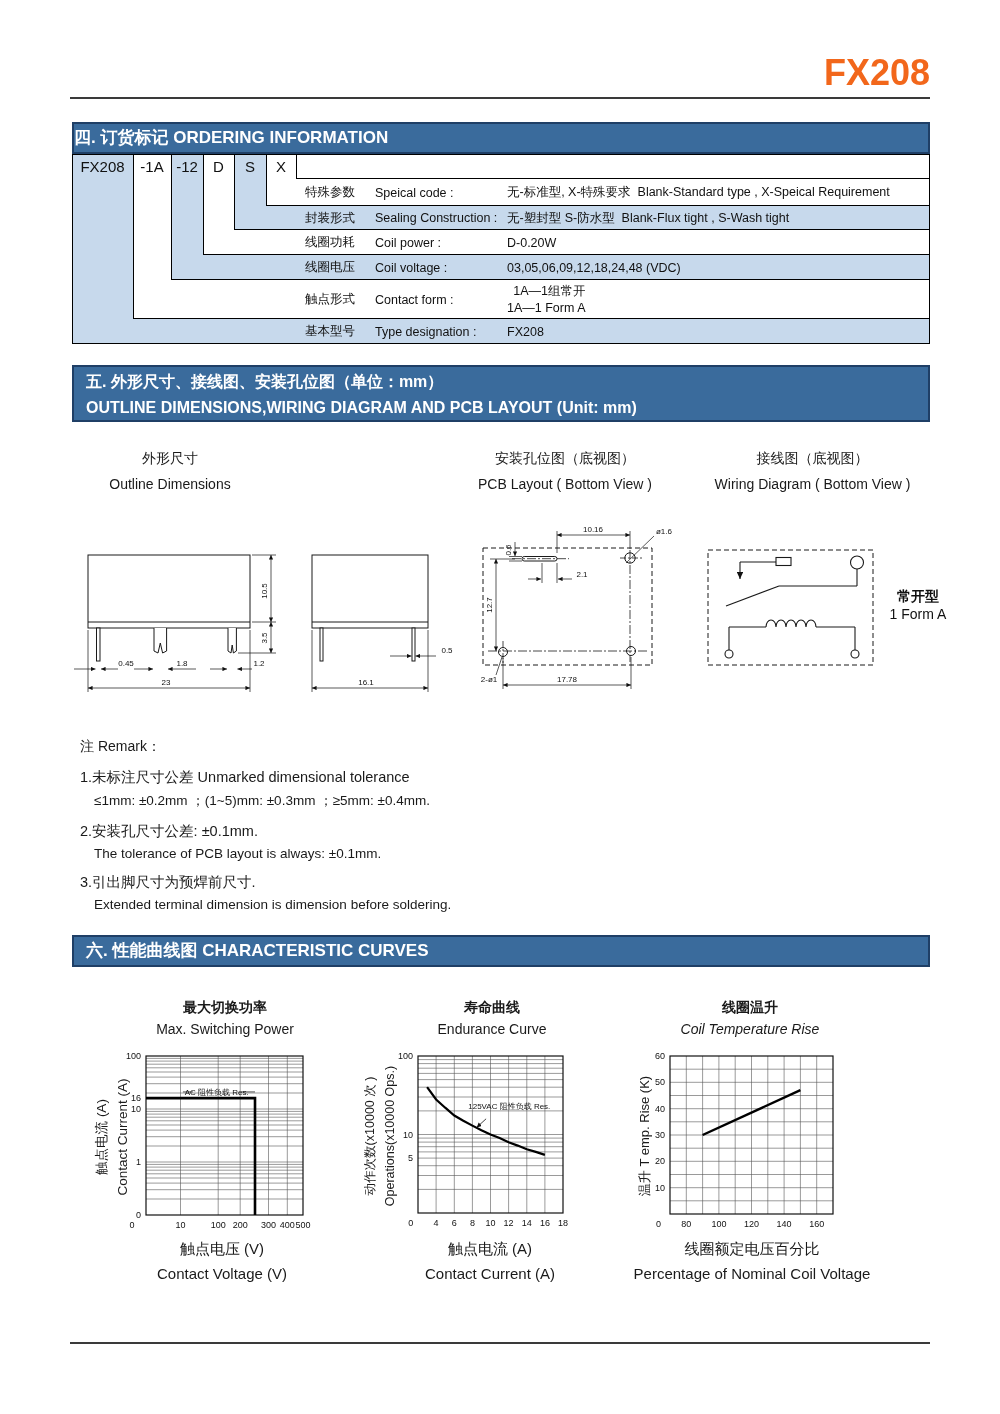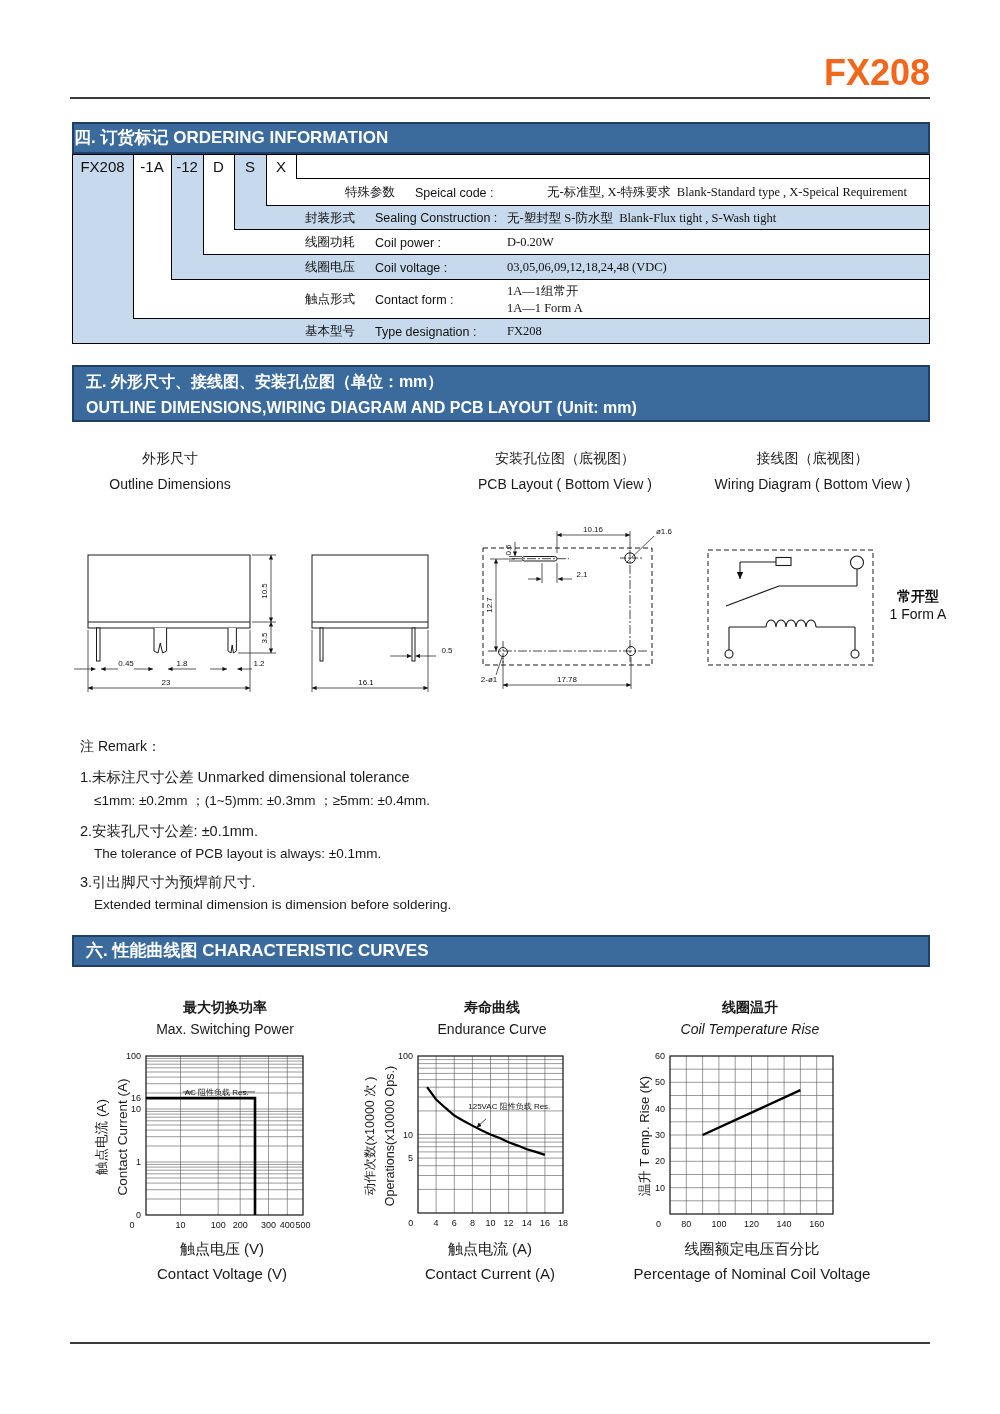--- a/index.html
+++ b/index.html
@@ -12,21 +12,21 @@
   .rot { transform:translate(-50%,-50%) rotate(-90deg); white-space:nowrap; }
   
   .olayer { position:absolute; top:0; }
   .olayer.blue { background:#C7D9EC; }
   .olayer.white { background:#ffffff; }
   .olayer.step { border-left:1px solid #000; border-bottom:1px solid #000; }
   .ocode { position:absolute; top:1px; height:23px; line-height:23px; text-align:center; font-size:15px; color:#111; }
   .orow { position:absolute; display:flex; align-items:center; font-size:12.5px; color:#111; }
   .orow .cn { width:70px; flex:none; }
   .orow .en { min-width:132px; flex:none; }
-  .orow .val { flex:none; white-space:pre;font-family:Liberation Serif, serif; }
+  .orow .val { flex:none; white-space:pre; }
   svg text { font-family:"Liberation Sans", sans-serif; }
 </style>
 </head>
 <body>
 
 <div id="page">
 
   <div class="abs" style="left:700px; top:52px; width:230px; text-align:right; font-size:36px; font-weight:bold; color:#F2671B;">FX208</div>
   <div class="abs" style="left:70px; top:97px; width:860px; height:2px; background:#3a3a3a;"></div>
 
@@ -43,21 +43,21 @@
     <div class="olayer white step" style="left:224px; width:634px; height:25px;"></div>
     <div class="olayer" style="left:0; width:858px; height:190px; border:1px solid #000; pointer-events:none;"></div>
 
     <div class="ocode" style="left:0;   width:61px;">FX208</div>
     <div class="ocode" style="left:61px;  width:38px;">-1A</div>
     <div class="ocode" style="left:99px;  width:32px;">-12</div>
     <div class="ocode" style="left:131px; width:31px;">D</div>
     <div class="ocode" style="left:162px; width:32px;">S</div>
     <div class="ocode" style="left:194px; width:30px;">X</div>
 
-    <div class="orow" style="left:233px; top:25px;  width:620px; height:27px;margin-left:40px;">
+    <div class="orow" style="left:233px; top:25px;  width:620px; height:27px;">
       <span class="cn">特殊参数</span>
       <span class="en">Speical code :</span>
       <span class="val">无-标准型, X-特殊要求  Blank-Standard type , X-Speical Requirement</span>
     </div>
     <div class="orow" style="left:233px; top:52px;  width:620px; height:24px;">
       <span class="cn">封装形式</span>
       <span class="en">Sealing Construction :</span>
       <span class="val">无-塑封型 S-防水型  Blank-Flux tight , S-Wash tight</span>
     </div>
     <div class="orow" style="left:233px; top:76px;  width:620px; height:25px;">
@@ -66,21 +66,21 @@
       <span class="val">D-0.20W</span>
     </div>
     <div class="orow" style="left:233px; top:101px; width:620px; height:25px;">
       <span class="cn">线圈电压</span>
       <span class="en">Coil voltage :</span>
       <span class="val">03,05,06,09,12,18,24,48 (VDC)</span>
     </div>
     <div class="orow" style="left:233px; top:126px; width:620px; height:39px;">
       <span class="cn">触点形式</span>
       <span class="en">Contact form :</span>
-      <span class="val" style="line-height:17px;"><span style="display:block;">1A—1组常开</span><span style="display:block;">1A—1 Form A</span></span>
+      <span class="val" style="line-height:17px;"><span style="display:block;text-align:right;">1A—1组常开</span><span style="display:block;">1A—1 Form A</span></span>
     </div>
     <div class="orow" style="left:233px; top:165px; width:620px; height:25px;">
       <span class="cn">基本型号</span>
       <span class="en">Type designation :</span>
       <span class="val">FX208</span>
     </div>
   </div>
 
   <div class="abs secbar" style="left:72px; top:365px; width:858px; height:57px; font-size:16px; line-height:26px; padding:2px 12px;">
     <div>五. 外形尺寸、接线图、安装孔位图（单位：mm）</div>

